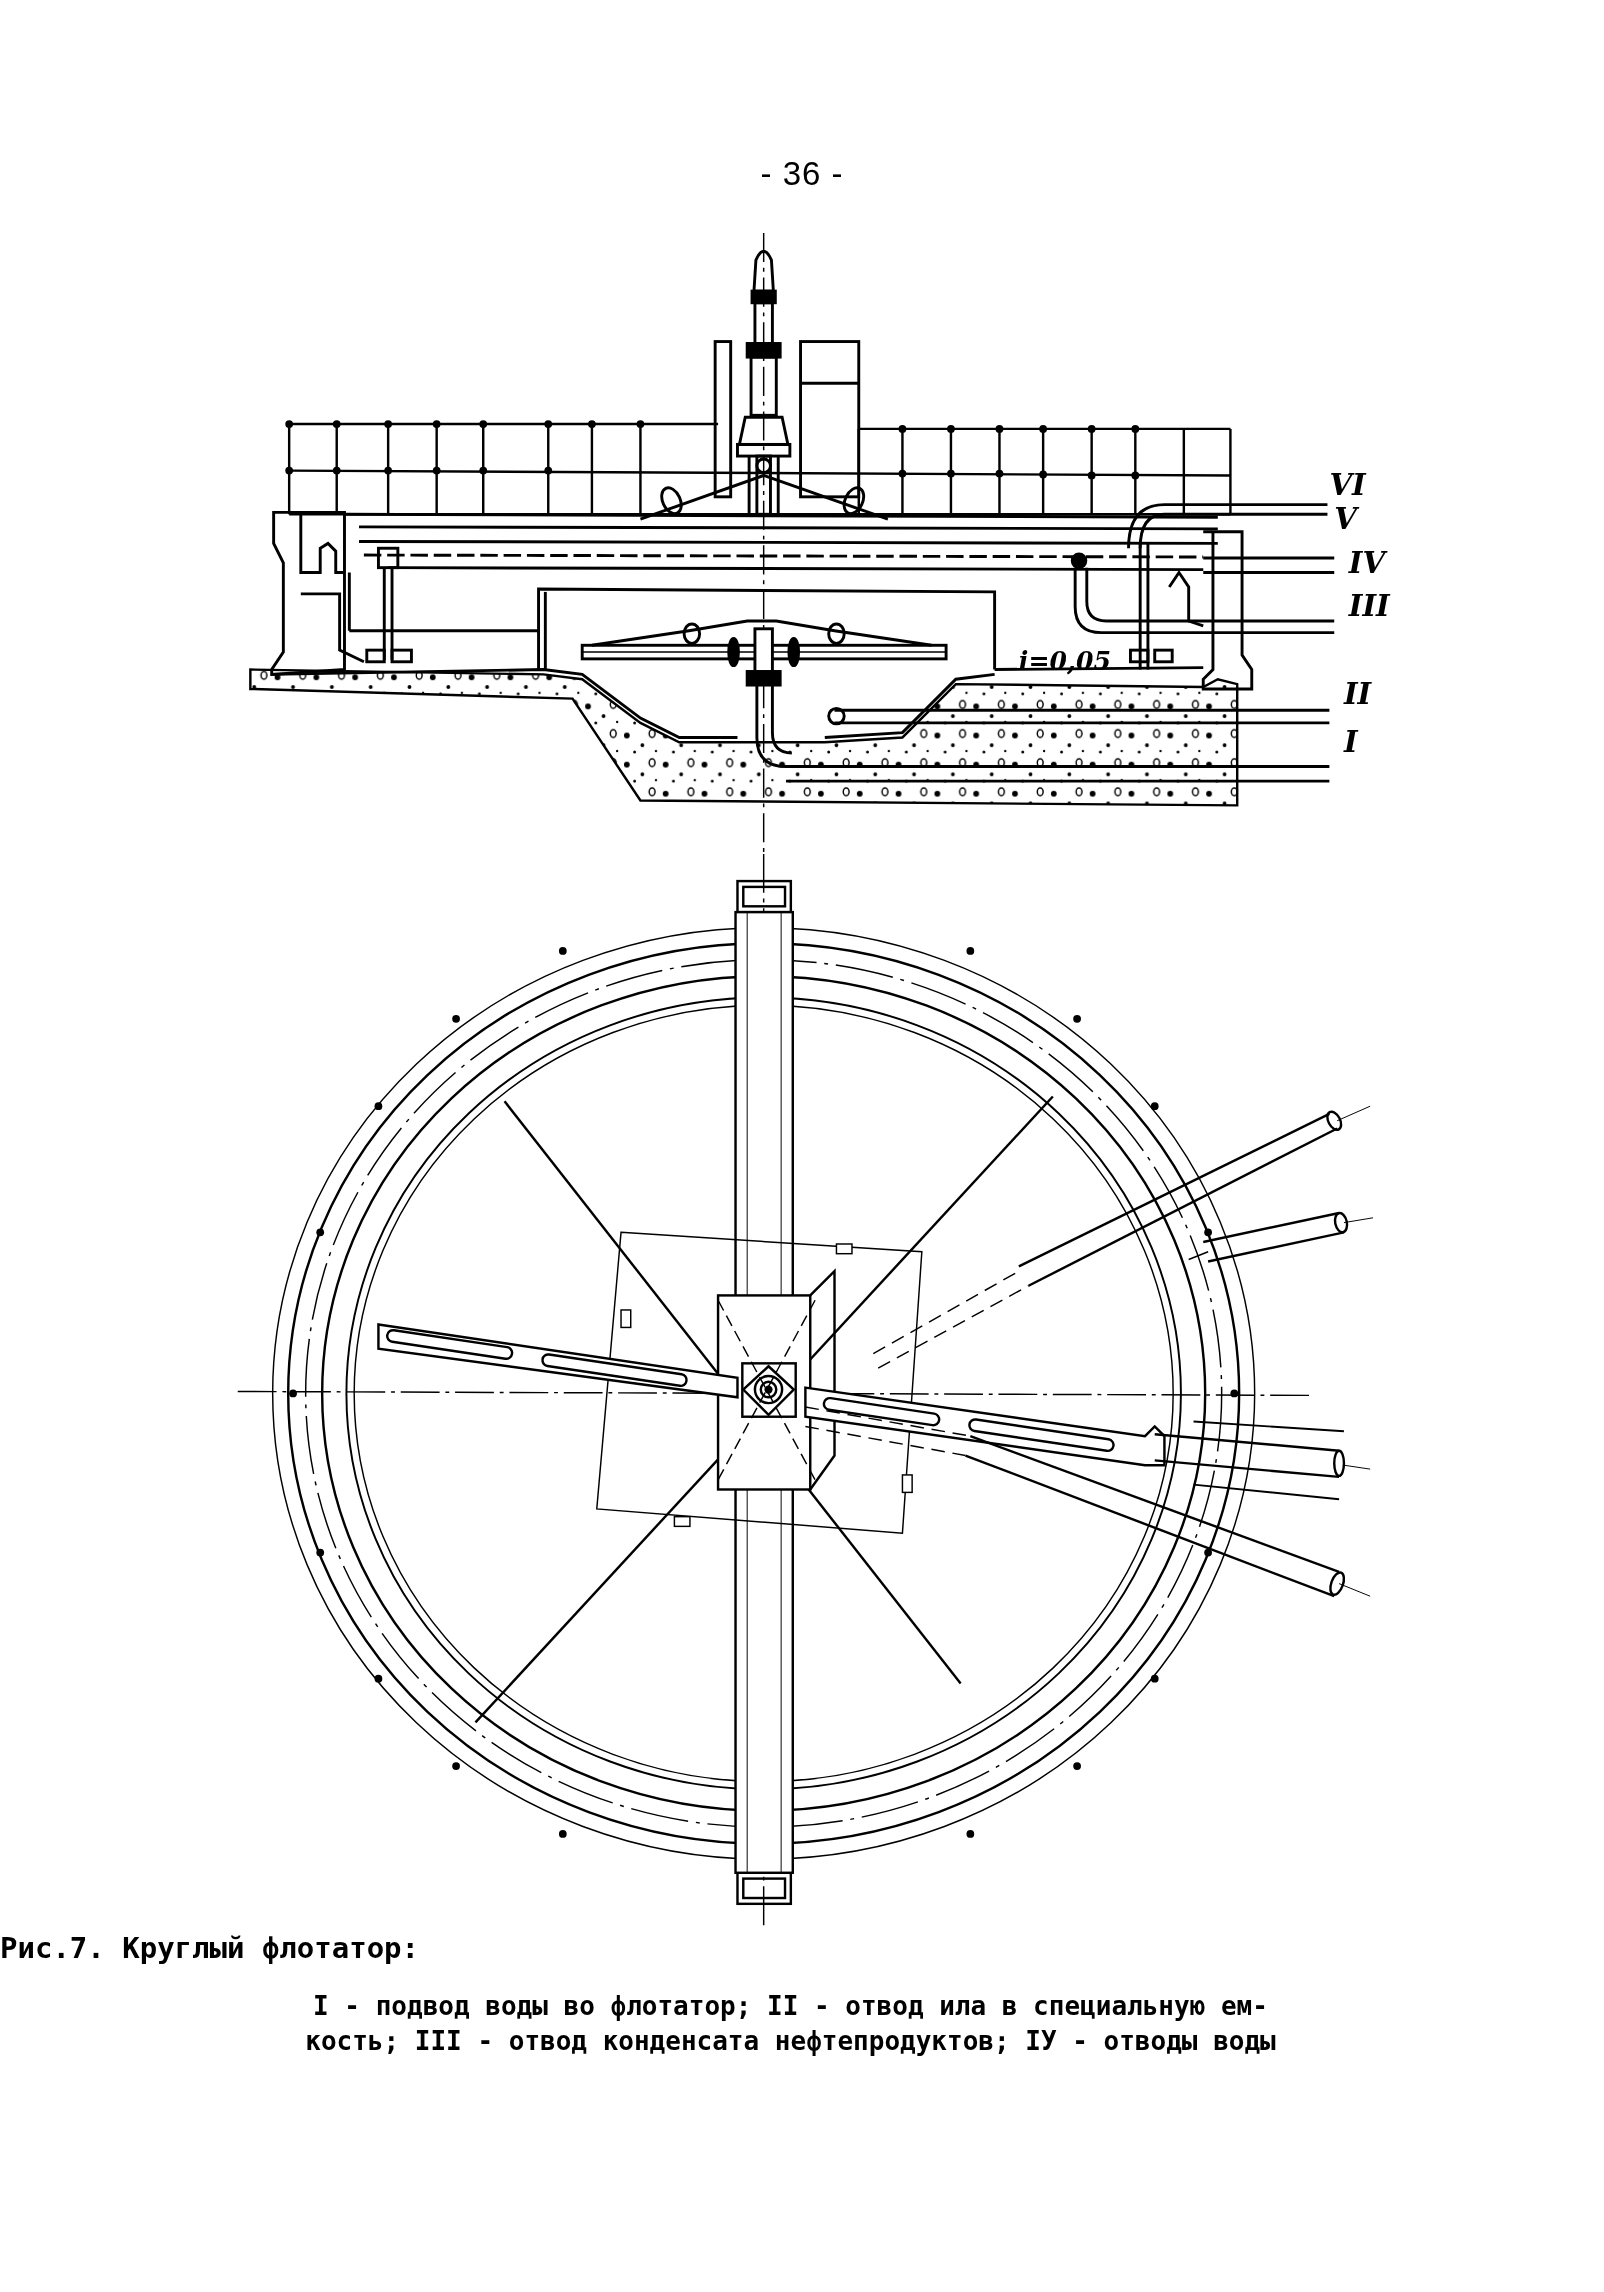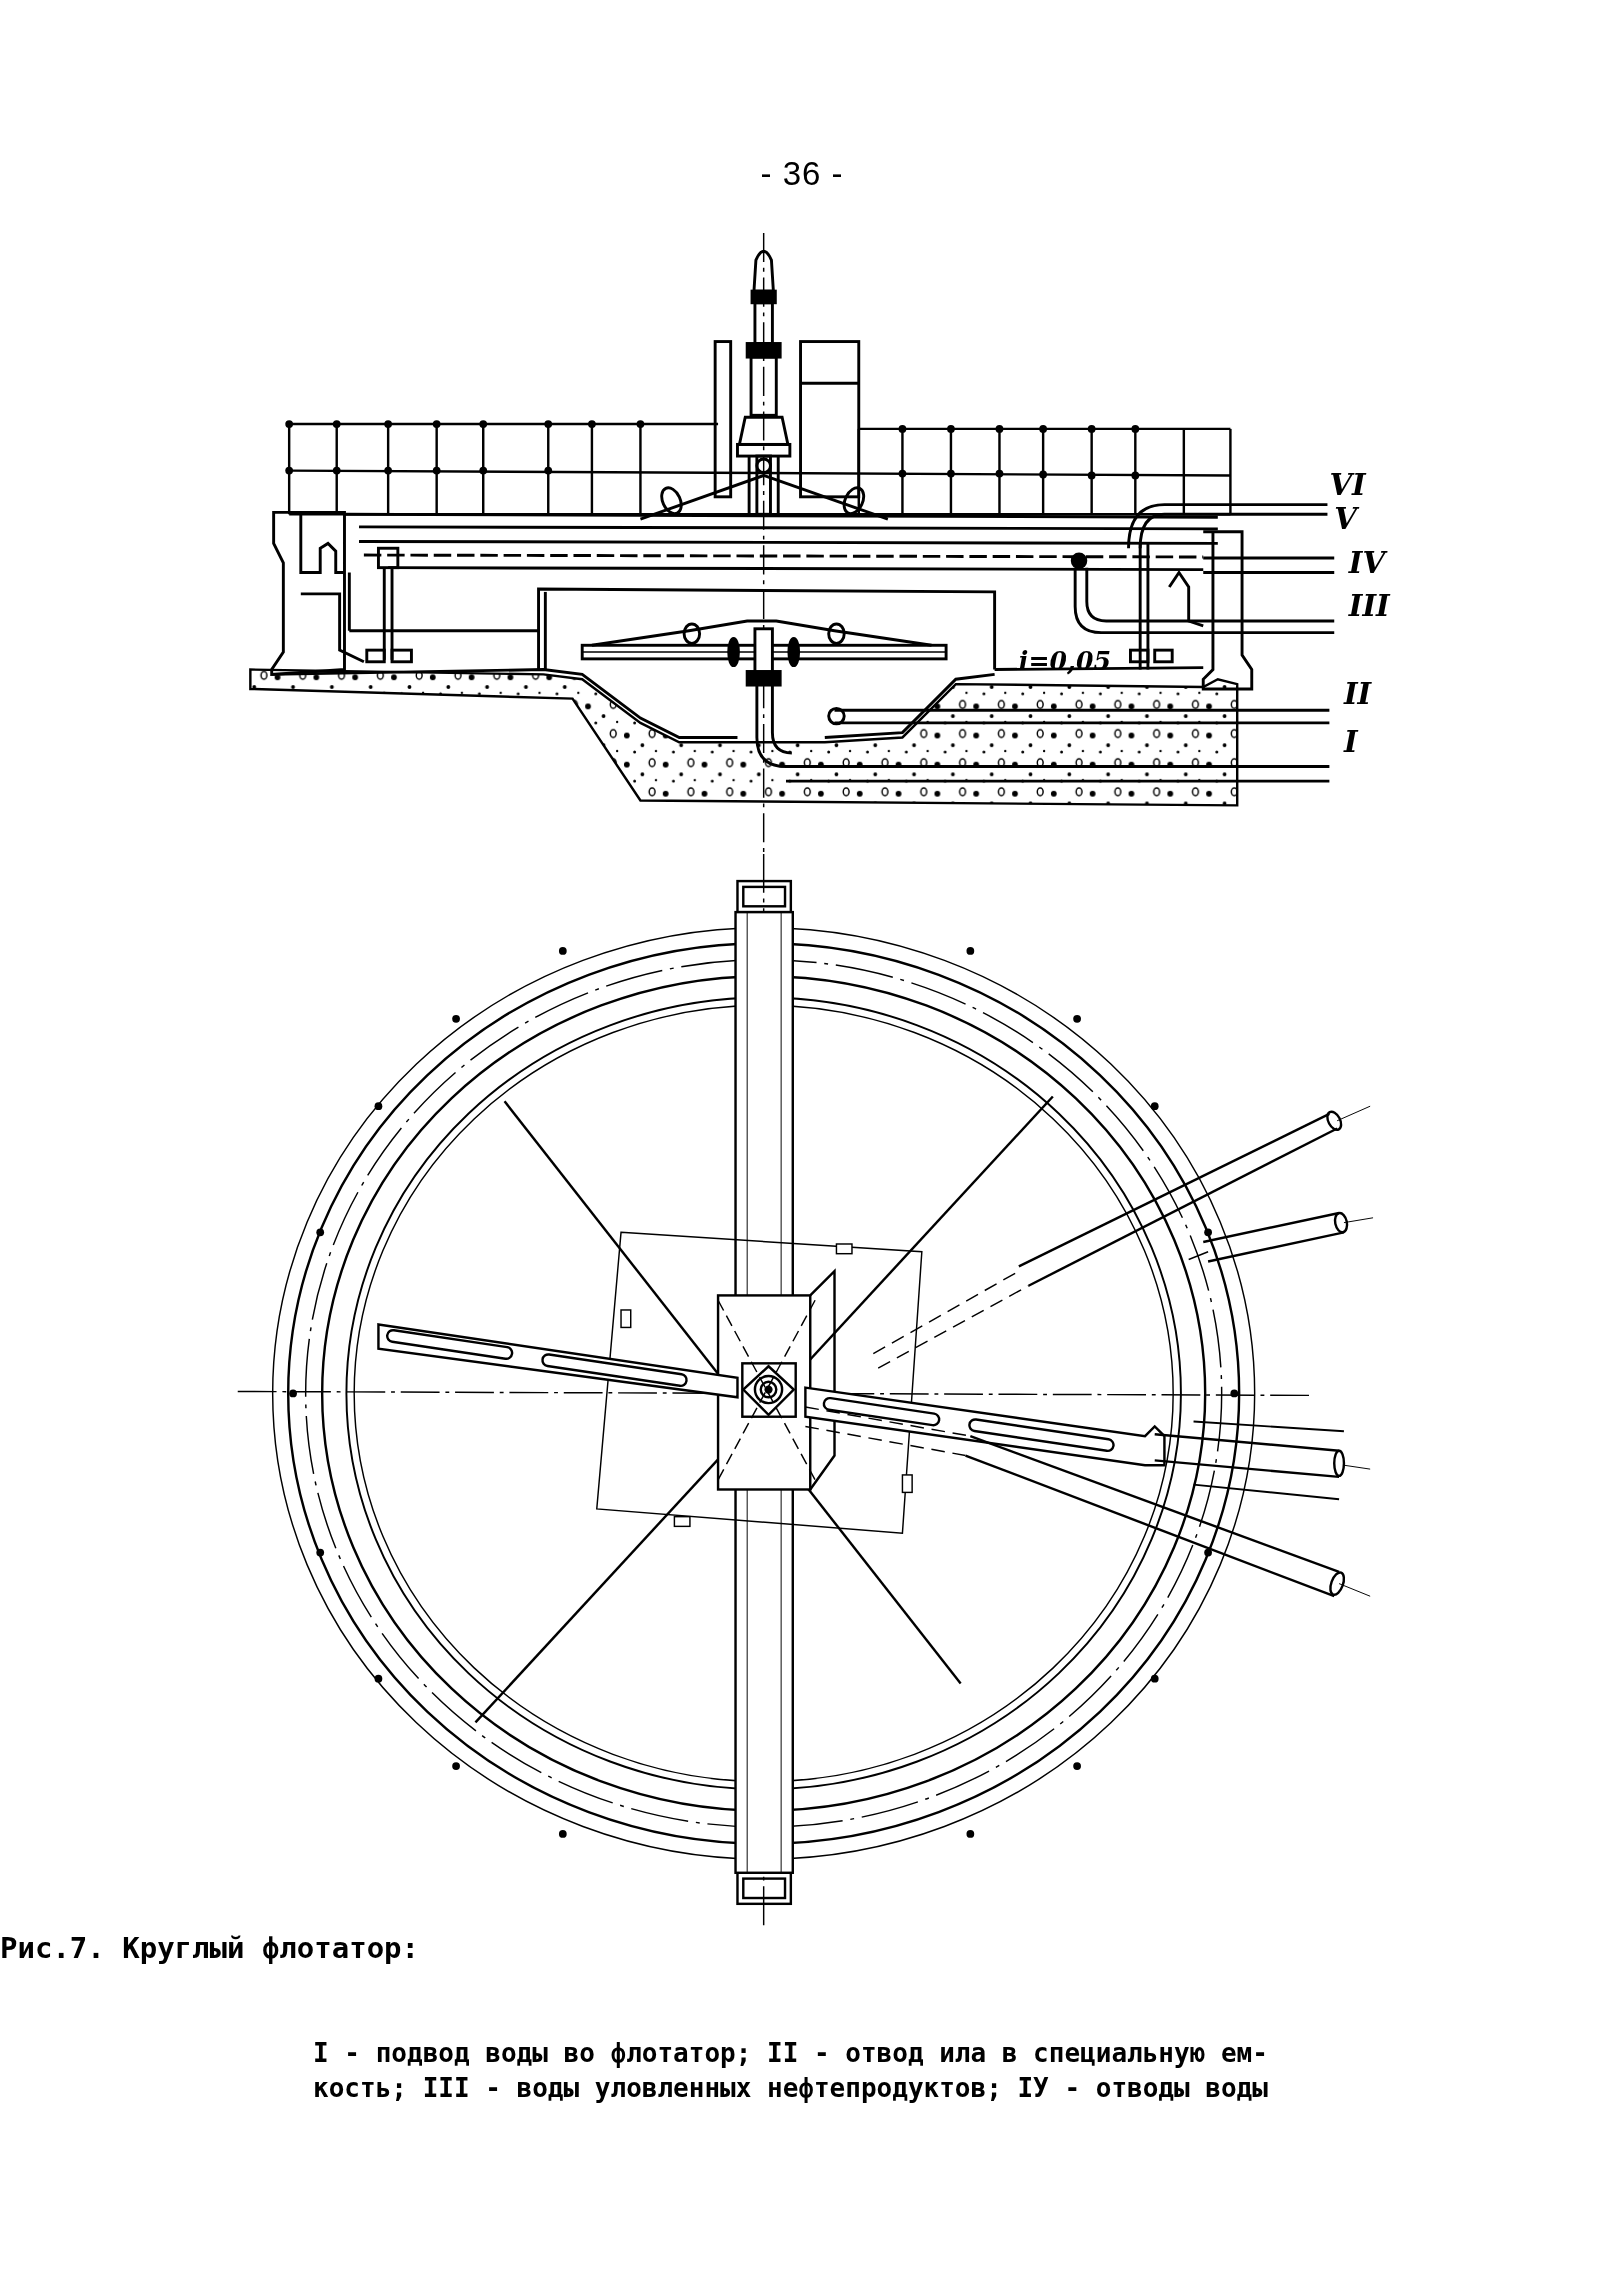--- a/index.html
+++ b/index.html
@@ -1,20 +1,20 @@
 <!DOCTYPE html>
 <html><head>
 <meta charset="utf-8">
 <style>
   html,body{margin:0;padding:0;background:#ffffff;}
   body{width:1604px;height:2293px;position:relative;overflow:hidden;font-family:"DejaVu Serif",serif;color:#000;}
   .page-number{position:absolute;top:155px;left:0;width:1604px;text-align:center;font-family:"Liberation Sans",sans-serif;font-size:33px;font-weight:normal;letter-spacing:1px;}
   .figure{position:absolute;left:0;top:0;}
   .caption-title{position:absolute;top:1931px;left:0;width:1604px;text-align:left;font-family:"DejaVu Sans Mono",monospace;font-weight:bold;font-size:29px;}
-  .caption-body{position:absolute;top:1989px;left:184px;width:1213px;font-family:"DejaVu Sans Mono",monospace;font-weight:bold;font-size:26px;line-height:35px;text-align:center;margin-top:47px;}
+  .caption-body{position:absolute;top:1989px;left:184px;width:1213px;font-family:"DejaVu Sans Mono",monospace;font-weight:bold;font-size:26px;line-height:35px;text-align:center;}
   .caption-body .line{display:block;white-space:nowrap;}
   svg text{font-family:"DejaVu Serif",serif;}
 </style>
 </head>
 <body>
 
 <div class="page-number">- 36 -</div>
 
 <svg class="figure" width="1604" height="1931" viewBox="0 0 1653 1990" xmlns="http://www.w3.org/2000/svg">
   <defs>
@@ -286,15 +286,15 @@
       <line x1="1380" y1="1632" x2="1412" y2="1645" stroke-width="1"></line>
       <path d="M830 1450 L1000 1480" stroke-dasharray="14,8" stroke-width="1.5"></path>
       <path d="M830 1470 L995 1500" stroke-dasharray="14,8" stroke-width="1.5"></path>
     </g>
   </g>
 </svg>
 
 <div class="caption-title">Рис.7. Круглый флотатор:</div>
 <div class="caption-body">
   <span class="line">I - подвод воды во флотатор; II - отвод ила в специальную ем-</span>
-  <span class="line">кость; III - воды уловленных нефтепродуктов; IУ - отводы воды</span>
+  <span class="line">кость; III - отвод конденсата нефтепродуктов; IУ - отводы воды</span>
 </div>
 
 
 </body></html>

